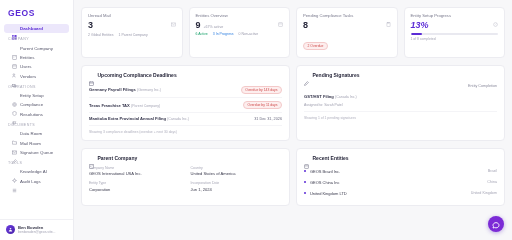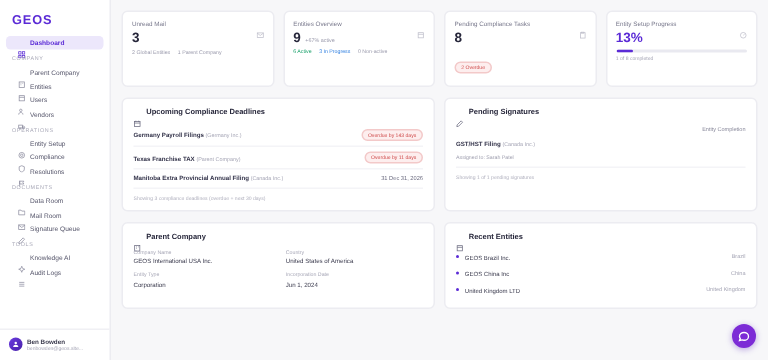--- a/index.html
+++ b/index.html
@@ -58,21 +58,21 @@
   .stats { display: flex; gap: 6px; margin-bottom: 7px; }
   .stat {
     flex: 1; background: #fff; border: 1px solid #ececf1;
     border-radius: 4px; padding: 5px 6px 6px 6px; min-height: 38px;
   }
   .stat-head { display: flex; justify-content: space-between; align-items: flex-start; }
   .stat-title { font-size: 4.2px; color: #77778b; }
   .stat-ic { width: 5px; height: 5px; color: #b9b9c6; }
   .stat-ic svg { width: 5px; height: 5px; stroke: #bfbfcb; fill: none; stroke-width: 1.6; }
   .stat-val { font-size: 9px; font-weight: bold; color: #26263a; margin: 2.5px 0 3px 0; line-height: 1; }
-  .stat-val.accent { color: #5b2bd6; }
+  .stat-val.accent { color: #5b2bd6; font-style: italic; }
   .stat-row { display: flex; align-items: baseline; gap: 3px; }
   .stat-sub { font-size: 3.6px; color: #9a9aac; }
   .chips { display: flex; gap: 5px; flex-wrap: wrap; }
   .chip { font-size: 3.5px; color: #8d8da0; }
   .chip.green { color: #18a06a; }
   .chip.blue { color: #2f7fe0; }
   .chip.grey { color: #9a9aac; }
   .pill {
     display: inline-block; font-size: 3.4px; padding: 1px 3.5px;
     border-radius: 6px; border: 1px solid #f3c9c9;

